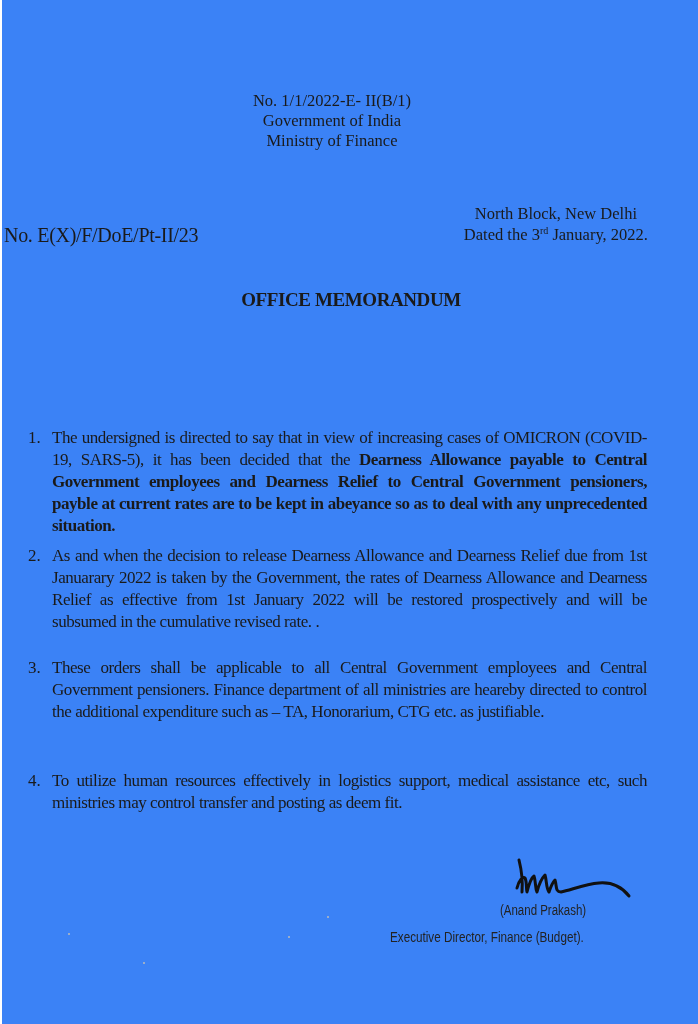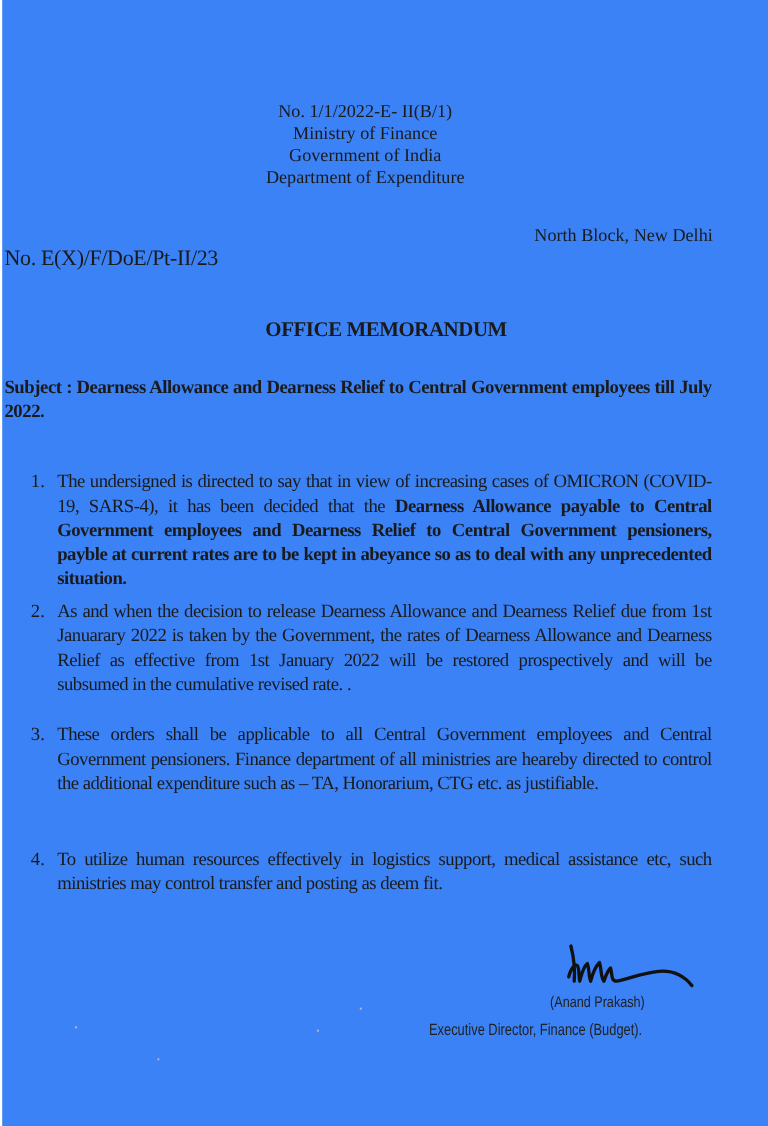--- a/index.html
+++ b/index.html
@@ -134,38 +134,37 @@
       border-radius: 1px;
     }
   </style>
 </head>
 <body>
 
 <div class="page">
 
   <div class="header-block">
     <div>No. 1/1/2022-E- II(B/1)</div>
+    <div>Government of India</div>
     <div>Ministry of Finance</div>
-    <div>Government of India</div>
-    <div>Department of Expenditure</div>
   </div>
 
   <div class="ref-left">No. E(X)/F/DoE/Pt-II/23</div>
 
   <div class="place-right">
     <div>North Block, New Delhi</div>
+    <div><span>Dated the 3</span><sup>rd</sup><span> January, 2022.</span></div>
   </div>
 
   <div class="memo-title">OFFICE MEMORANDUM</div>
 
-  <div class="subject">Subject : Dearness Allowance and Dearness Relief to Central Government employees till July 2022.</div>
 
   <div class="item item1">
     <span class="num">1.</span>
-    <div class="body"><span>The undersigned is directed to say that in view of increasing cases of OMICRON (COVID-19, SARS-4), it has been decided that the </span><b>Dearness Allowance payable to Central Government employees and Dearness Relief to Central Government pensioners, payble at current rates are to be kept in abeyance so as to deal with any unprecedented situation.</b></div>
+    <div class="body"><span>The undersigned is directed to say that in view of increasing cases of OMICRON (COVID-19, SARS-5), it has been decided that the </span><b>Dearness Allowance payable to Central Government employees and Dearness Relief to Central Government pensioners, payble at current rates are to be kept in abeyance so as to deal with any unprecedented situation.</b></div>
   </div>
 
   <div class="item item2">
     <span class="num">2.</span>
     <div class="body">As and when the decision to release Dearness Allowance and Dearness Relief due from 1st Januarary 2022 is taken by the Government, the rates of Dearness Allowance and Dearness Relief as effective from 1st January 2022 will be restored prospectively and will be subsumed in the cumulative revised rate. .</div>
   </div>
 
   <div class="item item3">
     <span class="num">3.</span>
     <div class="body">These orders shall be applicable to all Central Government employees and Central Government pensioners. Finance department of all ministries are heareby directed to control the additional expenditure such as – TA, Honorarium, CTG etc. as justifiable.</div>

